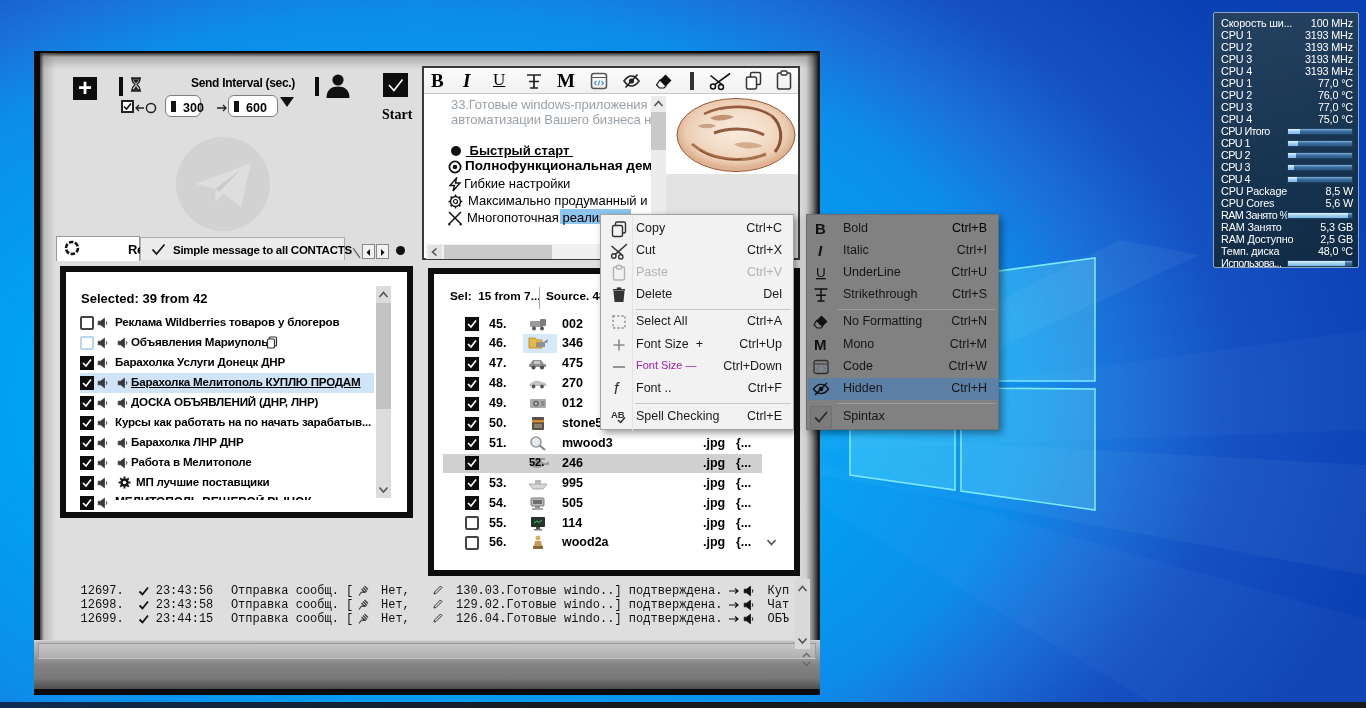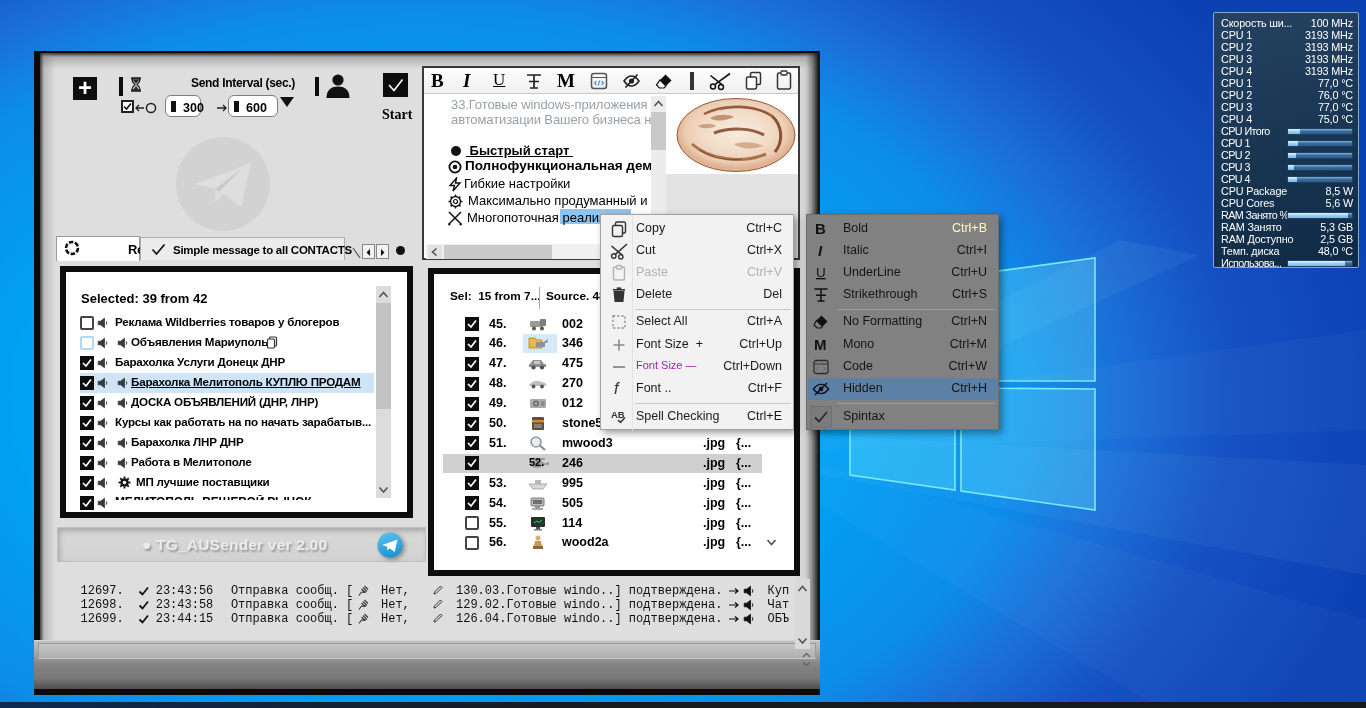--- a/index.html
+++ b/index.html
@@ -154,21 +154,21 @@
       </svg>
       <div class="abs" style="left:35px;top:193.5px;font-size:12.5px;color:#1a1a1a;">Spell Checking</div>
       <div class="abs" style="left:104px;top:193.5px;width:77px;text-align:right;font-size:12.5px;color:#1a1a1a;">Ctrl+E</div>
     </div>
   <div id="menu2" class="abs" style="left:806px;top:214px;width:193px;height:216px;background:#818181;border:1px solid #6e6e6e;box-shadow:3px 3px 7px rgba(0,0,0,.4);z-index:51;">
       <div class="abs" style="left:1px;top:163px;width:190px;height:22px;background:#5c80a6;"></div>
       <svg class="abs" style="left:5px;top:5px" width="18" height="18" viewBox="0 0 18 18">
         <text x="3" y="14" font-size="15" font-weight="bold" font-family="Liberation Serif" fill="#111">B</text>
       </svg>
       <div class="abs" style="left:36px;top:6px;font-size:12.5px;color:#151515;">Bold</div>
-      <div class="abs" style="left:100px;top:6px;width:80px;text-align:right;font-size:12.5px;color:#fef9c3;">Ctrl+B</div>
+      <div class="abs" style="left:100px;top:6px;width:80px;text-align:right;font-size:12.5px;color:#000000;">Ctrl+B</div>
       <svg class="abs" style="left:5px;top:26.5px" width="18" height="18" viewBox="0 0 18 18">
         <text x="6" y="14" font-size="15" font-weight="bold" font-style="italic" font-family="Liberation Serif" fill="#111">I</text>
       </svg>
       <div class="abs" style="left:36px;top:27.5px;font-size:12.5px;color:#151515;">Italic</div>
       <div class="abs" style="left:100px;top:27.5px;width:80px;text-align:right;font-size:12.5px;color:#151515;">Ctrl+I</div>
       <svg class="abs" style="left:5px;top:48.5px" width="18" height="18" viewBox="0 0 18 18">
         <text x="4" y="13" font-size="13.5" font-family="Liberation Serif" fill="#111" text-decoration="underline">U</text>
       </svg>
       <div class="abs" style="left:36px;top:49.5px;font-size:12.5px;color:#151515;">UnderLine</div>
       <div class="abs" style="left:100px;top:49.5px;width:80px;text-align:right;font-size:12.5px;color:#151515;">Ctrl+U</div>
@@ -697,33 +697,20 @@
             <div class="abs bold" style="left:55px;top:261.4px;font-size:12.5px;">56.</div>
             <div class="abs bold" style="left:128px;top:261.4px;font-size:12.5px;">wood2a</div>
             <div class="abs bold" style="left:269px;top:261.4px;font-size:12.5px;">.jpg</div>
             <div class="abs bold" style="left:302px;top:261.4px;font-size:12.5px;">{...</div>
             <svg class="abs" style="left:330px;top:261px" width="15" height="15" viewBox="0 0 15 15">
               <path d="M3.5 5 L7.5 9.5 L11.5 5" stroke="#555" stroke-width="1.7" fill="none"></path>
             </svg>
           </div>
     </div>
 
-    <div class="abs" style="left:23px;top:476px;width:369px;height:35px;background:linear-gradient(#d2d2d2,#d7d7d7 30%,#d2d2d2);border:1px solid #c0c0c0;box-shadow:inset 2px 3px 5px rgba(110,110,110,.4);">
-      <div class="abs" style="left:84px;top:8px;font-size:15.5px;font-weight:bold;color:#ececec;letter-spacing:0.2px;text-shadow:1.5px 1.5px 2px #969696;white-space:nowrap;">● TG_AUSender ver 2.00</div>
-      <svg class="abs" style="left:319px;top:4px;filter:drop-shadow(2px 2.5px 2px rgba(70,70,70,.55));" width="27" height="27" viewBox="0 0 29 29">
-        <defs>
-              <linearGradient id="tgg" x1="0" y1="0" x2="0.3" y2="1">
-          <stop offset="0" stop-color="#5fc3ef"></stop>
-                <stop offset="1" stop-color="#1e96d8"></stop>
-        </linearGradient>
-            </defs>
-        <circle cx="14" cy="14" r="13.5" fill="url(#tgg)"></circle>
-        <path d="M5.5 14 L22 8 L19 21.5 L13.5 17.5 L11 19.8 L11.2 15.8 Z" fill="#fdfdfd"></path>
-      </svg>
-    </div>
 
     <div id="log" class="abs" style="left:8px;top:524px;width:752px;height:80px;font-family:'Liberation Mono',monospace;font-size:12px;color:#111;">
           <div class="abs" style="left:0;top:8.5px;width:752px;height:14px;">
             <span class="abs" style="left:38.5px">12697.</span>
             <svg class="abs" style="left:96px;top:2px" width="11" height="11" viewBox="0 0 11 11">
               <path d="M1.5 5.5 L4.5 8.5 L10 1.5" stroke="#111" stroke-width="1.8" fill="none"></path>
             </svg>
             <span class="abs" style="left:113.7px">23:43:56</span>
             <span class="abs" style="left:188.9px">Отправка сообщ. [</span>
             <svg class="abs" style="left:316px;top:1px" width="11" height="12" viewBox="0 0 11 12">

